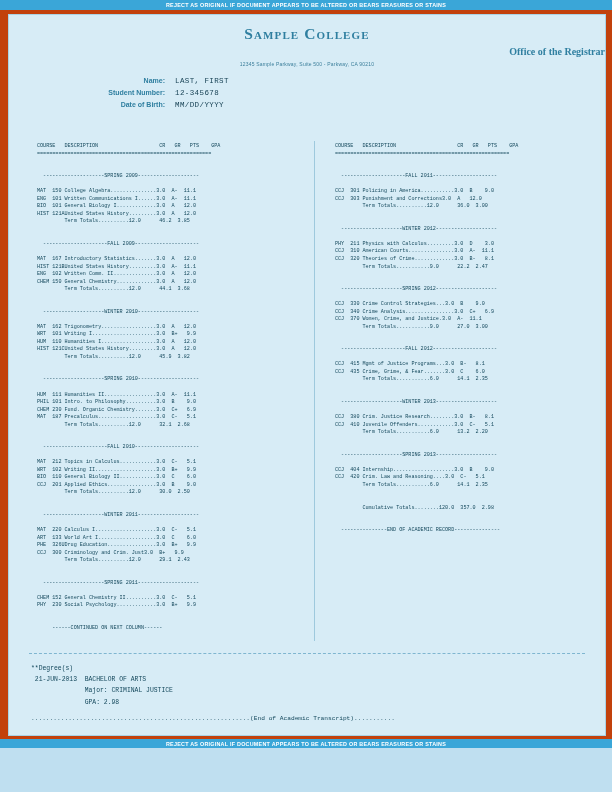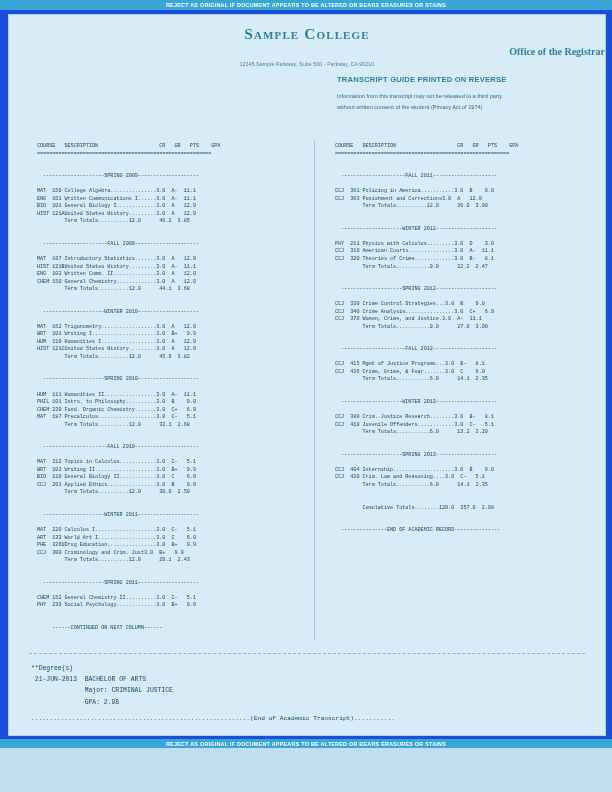--- a/index.html
+++ b/index.html
@@ -5,21 +5,21 @@
   html,body{margin:0;padding:0;}
   body{
     width:612px;height:792px;
     background:#cfe6f2;
     font-family:"Liberation Sans",sans-serif;
     color:#1b4f63;
     overflow:hidden;
   }
   .page{
     position:relative;width:612px;height:792px;
-    background:#1d4ed8;
+    background:#c2410c;
   }
   .topbar,.midbar,.botbar{
     position:absolute;left:0;width:612px;
     background:#3aa6d8;color:#ffffff;
     font-size:5.4px;letter-spacing:.25px;
     text-align:center;font-weight:bold;
     padding:2px 0;
   }
   .topbar{top:0;}
   .midbar{top:739px;}
@@ -98,26 +98,35 @@
   <div class="topbar">REJECT AS ORIGINAL IF DOCUMENT  APPEARS TO BE ALTERED OR BEARS ERASURES OR STAINS</div>
 
   <div class="inner">
 
     <div class="hdr">
       <div class="college">Sample College</div>
       <div class="office">Office of the Registrar</div>
       <div class="addr">12345 Sample Parkway, Suite 500 - Parkway, CA 90210</div>
     </div>
 
-
-    <div class="guide">
-      <div class="g1">TRANSCRIPT GUIDE PRINTED ON REVERSE</div>
-      <div class="g2" style="white-space:pre-line">Information from this transcript may not be released to a third party
-without written consent of the student (Privacy Act of 1974)</div>
+    <div class="stu">
+      <div class="row">
+        <div class="lbl">Name:</div>
+        <div class="val">LAST, FIRST</div>
+      </div>
+      <div class="row">
+        <div class="lbl">Student Number:</div>
+        <div class="val">12-345678</div>
+      </div>
+      <div class="row">
+        <div class="lbl">Date of Birth:</div>
+        <div class="val">MM/DD/YYYY</div>
+      </div>
     </div>
+
 
     <div class="vline"></div>
 
     <div class="cols">
       <div class="col colL">COURSE   DESCRIPTION                    CR   GR   PTS    GPA
 =========================================================
 
 
   --------------------SPRING 2009--------------------
 

